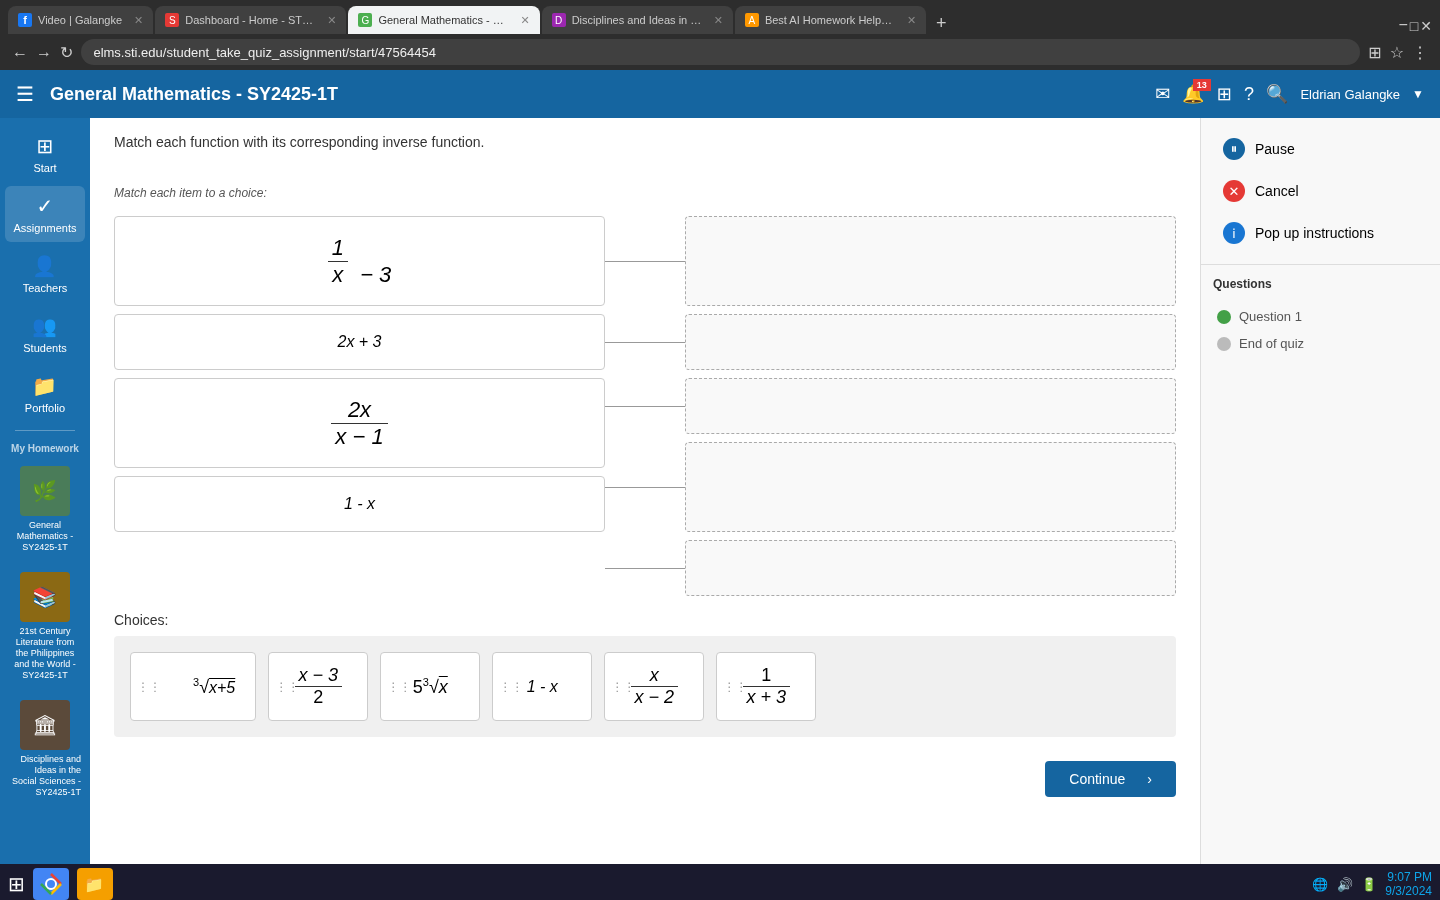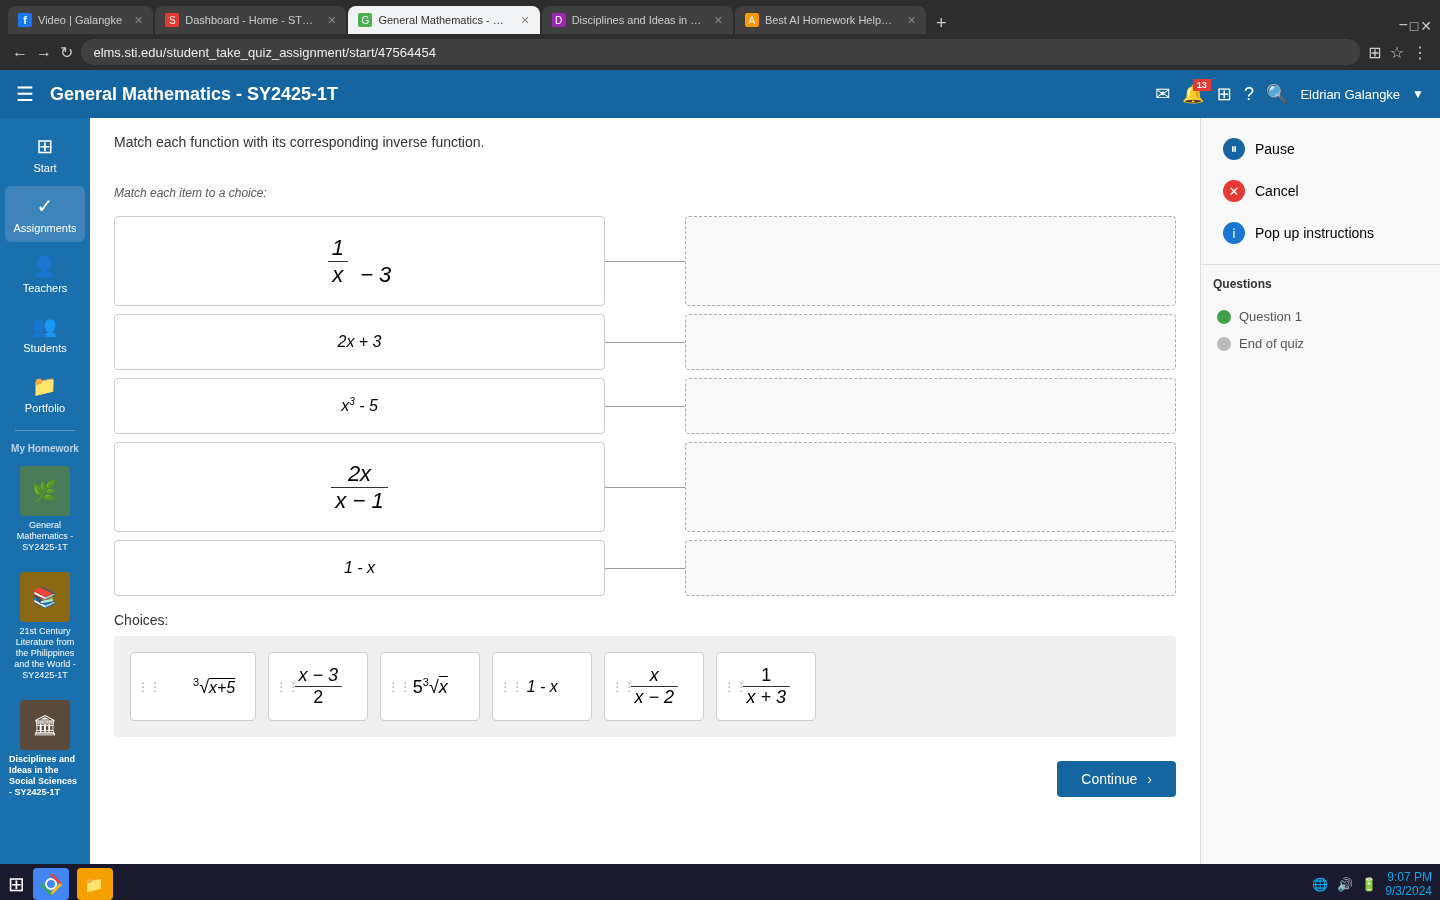--- a/index.html
+++ b/index.html
@@ -239,21 +239,21 @@
     .continue-btn {
       background: #1565a0;
       color: white;
       border: none;
       border-radius: 4px;
       padding: 10px 24px;
       font-size: 14px;
       cursor: pointer;
       display: flex;
       align-items: center;
-      gap: 10px;
+      gap: 22px;
     }
 
     
     .right-panel {
       width: 240px;
       background: #f8f8f8;
       border-left: 1px solid #ddd;
       padding: 0;
       flex-shrink: 0;
       overflow-y: auto;
@@ -405,21 +405,21 @@
       <div class="sidebar-item">
         <div class="course-thumb course-thumb-1">🌿</div>
         <span style="font-size:9px;color:white;text-align:center;line-height:1.2;">General Mathematics - SY2425-1T</span>
       </div>
       <div class="sidebar-item">
         <div class="course-thumb course-thumb-2">📚</div>
         <span style="font-size:9px;color:white;text-align:center;line-height:1.2;">21st Century Literature from the Philippines and the World - SY2425-1T</span>
       </div>
       <div class="sidebar-item">
         <div class="course-thumb course-thumb-3">🏛</div>
-        <span style="font-size:9px;color:white;text-align:left;line-height:1.2;font-weight:bold;">Disciplines and Ideas in the Social Sciences - SY2425-1T</span>
+        <span style="font-size:9px;color:white;text-align:right;line-height:1.2;">Disciplines and Ideas in the Social Sciences - SY2425-1T</span>
       </div>
     </div>
 
     <div class="content-area">
       <p class="question-instruction">Match each function with its corresponding inverse function.</p>
       <p class="match-instruction">Match each item to a choice:</p>
 
       <div style="display:flex;gap:0;margin-bottom:10px;">
 
         <div style="flex:1;display:flex;flex-direction:column;gap:8px;">
@@ -433,23 +433,20 @@
                 </span>
                 &nbsp;− 3
               </span>
             </span>
           </div>
 
           <div class="match-item">
             <em>2x + 3</em>
           </div>
 
-          <div class="match-item">
-            <em>x<span class="sup-text">3</span> - 5</em>
-          </div>
 
           <div class="match-item tall">
             <span style="font-size:22px;">
               <span class="math-fraction">
                 <span class="math-frac-num"><em>2x</em></span>
                 <span class="math-frac-den"><em>x − 1</em></span>
               </span>
             </span>
           </div>
 

